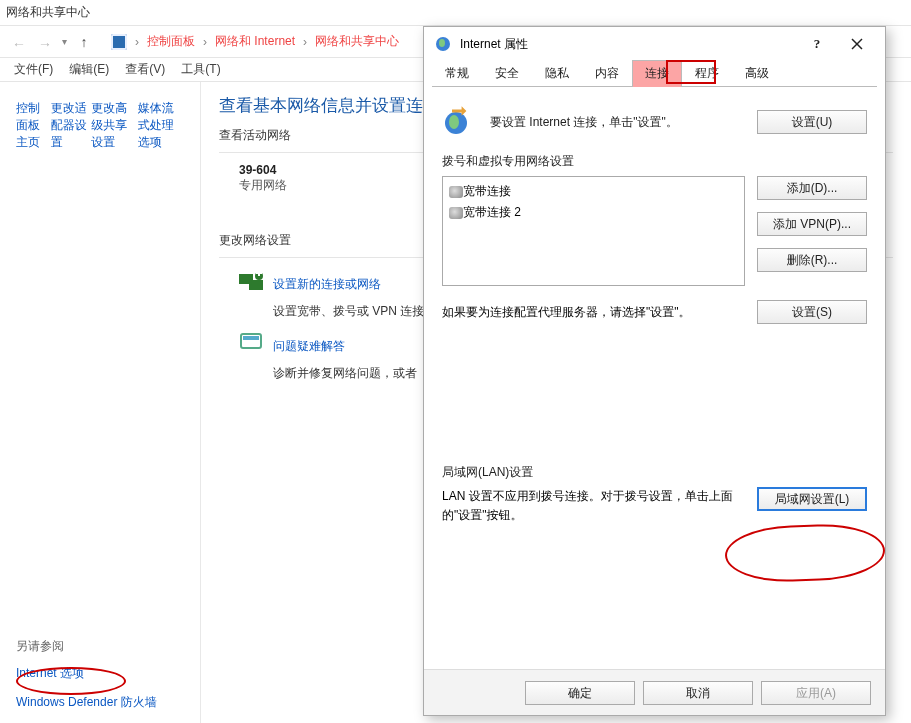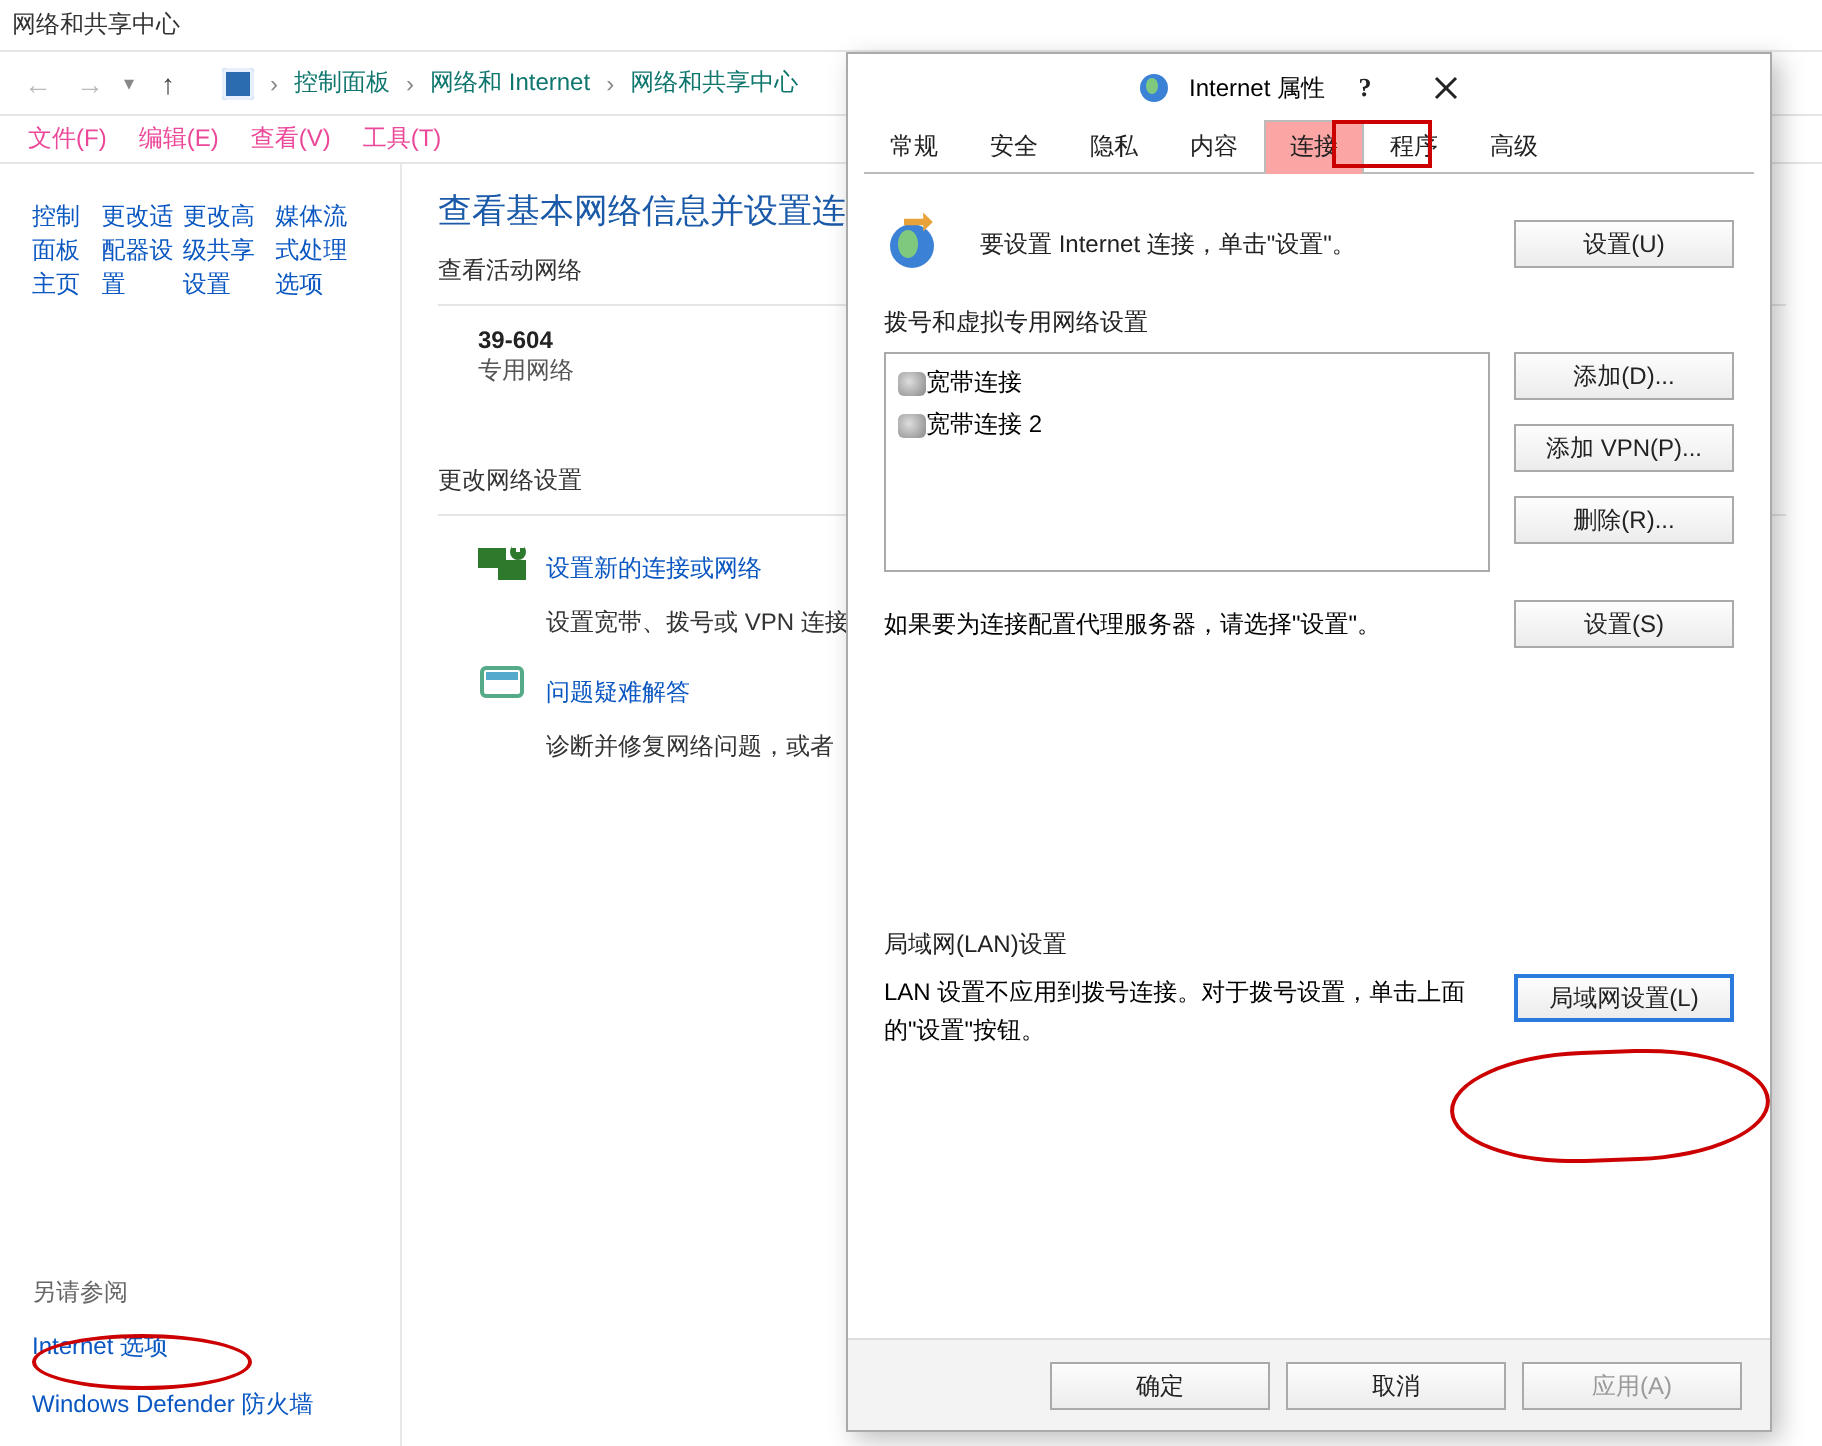--- a/index.html
+++ b/index.html
@@ -7,46 +7,46 @@
 
     
     .main-window { position: absolute; top: 0; left: 0; width: 911px; height: 723px; }
     .titlebar { height: 26px; display: flex; align-items: center; padding-left: 6px; border-bottom: 1px solid #e5e5e5; color: #333; }
     .titlebar .title-text { font-size: 12px; }
     .addrbar { height: 32px; display: flex; align-items: center; gap: 4px; padding: 0 8px; border-bottom: 1px solid #e5e5e5; color: #555; }
     .nav-btn { width: 22px; height: 22px; display: inline-flex; align-items: center; justify-content: center; color: #bbb; font-size: 14px; }
     .nav-btn.enabled { color: #444; }
     .chevron { color: #888; font-size: 10px; padding: 0 2px; }
     .addr-icon { width: 16px; height: 16px; background: #2b6cb0; border-radius: 2px; box-shadow: inset 0 0 0 2px #e8f0fe; }
-    .addr-part { color: #0f766e; }
+    .addr-part { color: #ef4444; }
     .sep { color: #888; padding: 0 4px; }
 
     .menubar { height: 24px; display: flex; align-items: center; gap: 4px; padding: 0 8px; border-bottom: 1px solid #e5e5e5; }
-    .menu-item { padding: 2px 6px; color: #ec4899; }
+    .menu-item { padding: 2px 6px; color: #404040; }
 
     .body-area { display: flex; height: calc(100% - 82px); }
     .left-pane { width: 200px; padding: 12px 16px; display: flex; position: relative; }
     .link { color: #0a57c2; padding: 6px 0; cursor: default; }
     .left-bottom { position: absolute; bottom: 6px; left: 16px; right: 16px; }
     .muted { color: #666; padding: 4px 0; }
     .ann-circle1 { position: absolute; border: 2px solid #cc0000; border-radius: 50%; width: 110px; height: 28px; left: 0px; bottom: 22px; pointer-events: none; }
 
     .sep-v { width: 1px; background: #e8e8e8; }
     .right-pane { flex: 1; padding: 12px 18px; position: relative; }
     .heading { color: #1b5aa8; font-size: 17px; margin-bottom: 10px; }
     .section-label { color: #333; margin: 8px 0; }
     .net-name { font-weight: bold; color: #222; padding-left: 20px; }
     .net-sub { color: #555; padding-left: 20px; }
     .item-row { display: flex; align-items: flex-start; gap: 10px; margin: 12px 0 4px 20px; }
     .item-icon { width: 24px; height: 22px; }
     .desc { color: #333; margin-left: 54px; }
 
     
     .dialog { position: absolute; top: 26px; left: 423px; width: 463px; height: 690px; background: #fff; border: 1px solid #aaa; box-shadow: 4px 4px 12px rgba(0,0,0,0.25); display: flex; flex-direction: column; }
-    .dlg-titlebar { height: 34px; display: flex; align-items: center; justify-content: center; padding: 0 8px 0 10px; }
+    .dlg-titlebar { height: 34px; display: flex; align-items: center; justify-content: space-between; padding: 0 8px 0 10px; }
     .dlg-title-left { display: flex; align-items: center; gap: 8px; }
     .tb-btn { width: 40px; height: 30px; display: flex; align-items: center; justify-content: center; color: #222; font-size: 13px; }
     .tb-help { font-family: serif; font-weight: bold; }
 
     .tabstrip { display: flex; align-items: flex-end; height: 26px; margin: 0 8px; border-bottom: 1px solid #bbb; }
     .tab { padding: 4px 12px 5px; color: #222; border: 1px solid transparent; border-bottom: none; position: relative; top: 1px; }
     .tab.active { border-color: #bbb; background: #fca5a5; }
     .ann-box-tab { position: absolute; border: 2px solid #cc0000; width: 50px; height: 24px; left: 242px; top: 33px; pointer-events: none; }
 
     .dlg-body { flex: 1; padding: 18px 18px 10px 18px; position: relative; }

